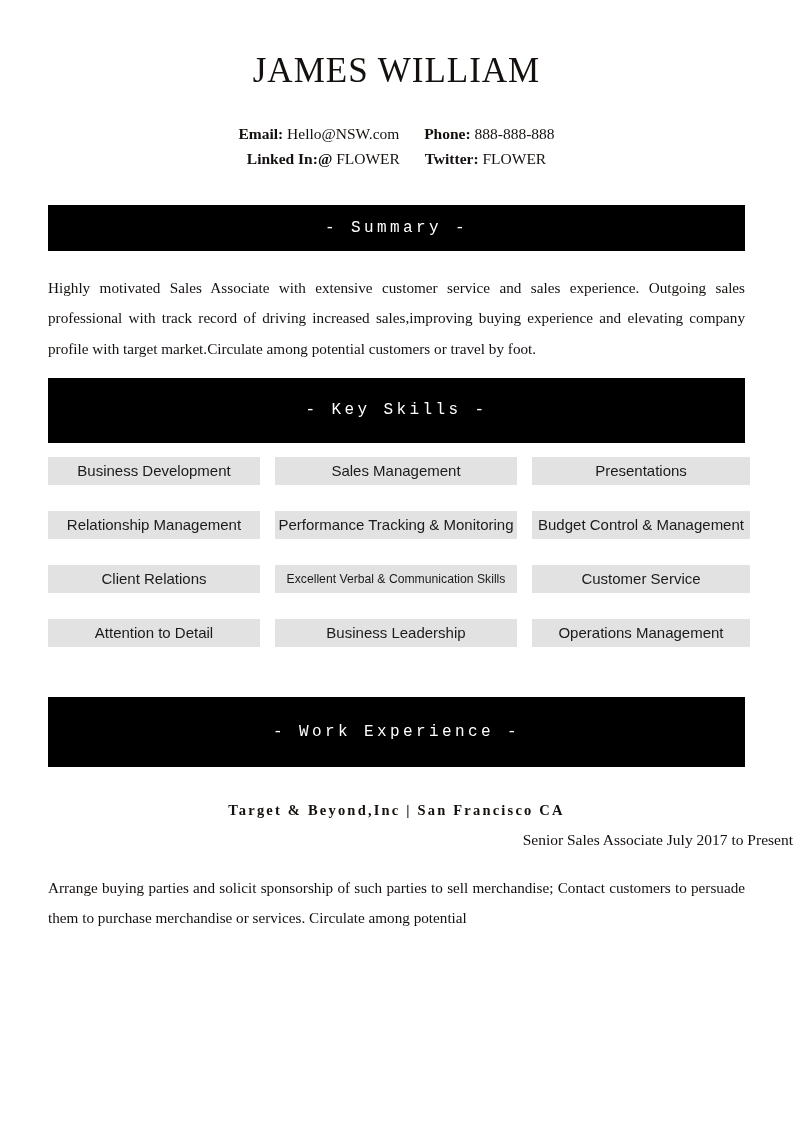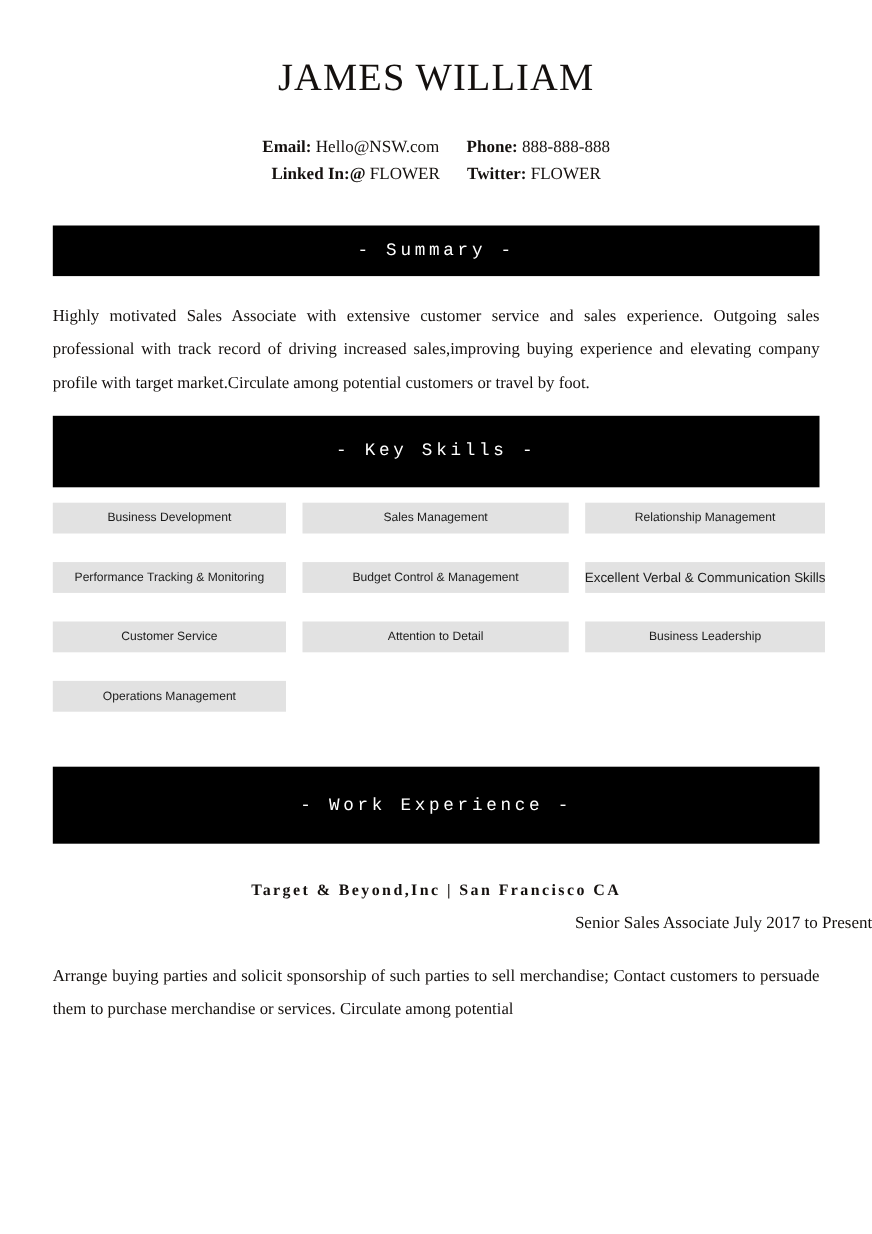--- a/index.html
+++ b/index.html
@@ -103,21 +103,21 @@
     row-gap: 26px;
     justify-content: space-between;
   }
   .skill-chip {
     background: #e2e2e2;
     height: 28px;
     display: flex;
     align-items: center;
     justify-content: center;
     font-family: "Liberation Sans", sans-serif;
-    font-size: 11px;
+    font-size: 15px;
     color: #1b1b1b;
     text-align: center;
     white-space: nowrap;
     overflow: hidden;
   }
   .skill-chip.tight { font-size: 12.2px; }
 
   
   .job-company {
     text-align: center;
@@ -164,23 +164,25 @@
 
   <div class="banner banner-summary">- Summary -</div>
 
   <p class="para para-summary">Highly motivated Sales Associate with extensive customer service and sales experience. Outgoing sales professional with track record of driving increased sales,improving buying experience and elevating company profile with target market.Circulate among potential customers or travel by foot.</p>
 
   <div class="banner banner-skills">- Key Skills -</div>
 
   <div class="skills">
     <div class="skill-chip">Business Development</div>
     <div class="skill-chip">Sales Management</div>
+    <div class="skill-chip">Presentations</div>
     <div class="skill-chip">Relationship Management</div>
     <div class="skill-chip">Performance Tracking &amp; Monitoring</div>
     <div class="skill-chip">Budget Control &amp; Management</div>
+    <div class="skill-chip">Client Relations</div>
     <div class="skill-chip tight">Excellent Verbal &amp; Communication Skills</div>
     <div class="skill-chip">Customer Service</div>
     <div class="skill-chip">Attention to Detail</div>
     <div class="skill-chip">Business Leadership</div>
     <div class="skill-chip">Operations Management</div>
   </div>
 
   <div class="banner banner-work">- Work Experience -</div>
 
   <div class="job-company">Target &amp; Beyond,Inc  |  San Francisco CA</div>

